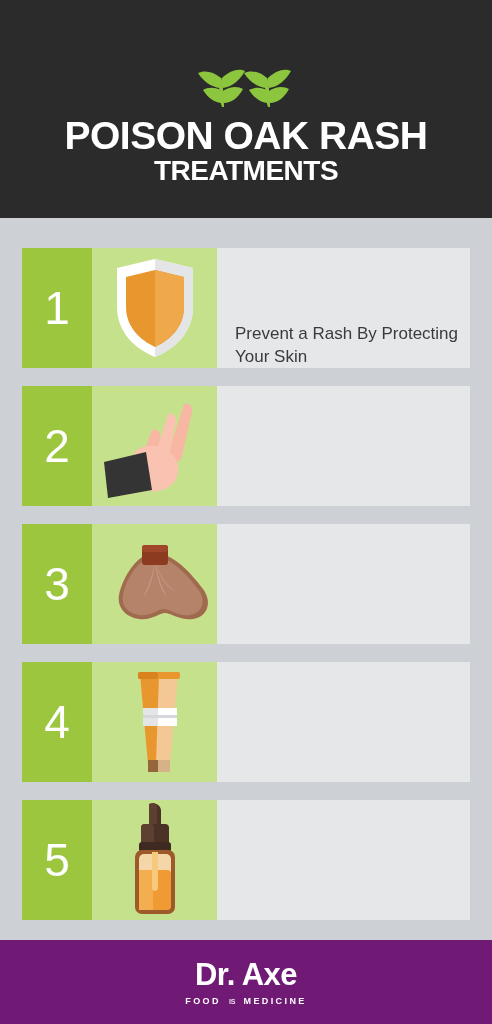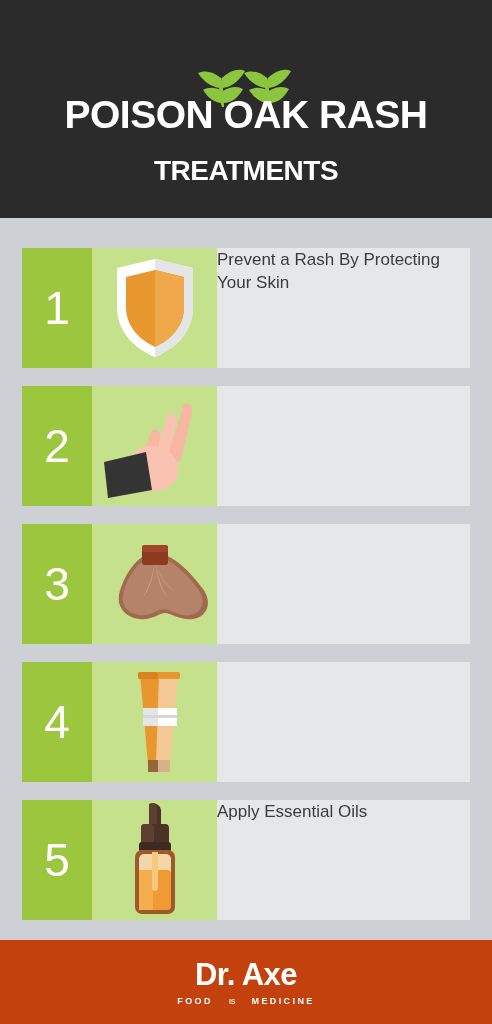--- a/index.html
+++ b/index.html
@@ -57,21 +57,21 @@
     left: 50%;
     top: 57px;
     transform: translateX(-50%);
     width: 104px;
     height: 52px;
   }
 
   .title-main {
     position: absolute;
     left: 0;
-    top: 92px;
+    top: 113px;
     width: 492px;
     text-align: center;
     color: #ffffff;
     font-family: "Liberation Sans", sans-serif;
     font-weight: bold;
     font-size: 39px;
     line-height: 46px;
     letter-spacing: -0.5px;
   }
   .title-sub {
@@ -126,39 +126,40 @@
     display: flex;
     align-items: center;
     justify-content: center;
     overflow: hidden;
   }
   .icon-cell svg { display: block; }
   .text-cell {
     flex: 1 1 auto;
     background: #e6e7e9;
     display: flex;
-    align-items: flex-start;
+    align-items: flex-end;
+    padding-left: 18px;
     padding-right: 10px;
   }
   .text-cell .label {
     color: #3b3b3d;
     font-family: "Liberation Sans", sans-serif;
     font-size: 17px;
     line-height: 23px;
     font-weight: 400;
   }
 
   
   .footer {
     position: absolute;
     left: 0;
     bottom: 0;
     width: 492px;
     height: 84px;
-    background: #c2410c;
+    background: #701a75;
     display: flex;
     flex-direction: column;
     align-items: center;
     justify-content: center;
   }
   .footer .brand {
     color: #ffffff;
     font-family: "Liberation Sans", sans-serif;
     font-weight: bold;
     font-size: 31px;
@@ -167,21 +168,21 @@
   }
   .footer .tagline {
     margin-top: 4px;
     color: #ffffff;
     font-family: "Liberation Sans", sans-serif;
     font-size: 9px;
     font-weight: bold;
     letter-spacing: 2.4px;
     display: flex;
     align-items: center;
-    gap: 16px;
+    gap: 8px;
   }
   .footer .tagline .divider {
     font-size: 7px;
     opacity: 0.85;
     letter-spacing: 0;
   }
 </style>
 </head>
 <body>
 
@@ -339,23 +340,20 @@
 
             <rect x="9" y="48" width="40" height="64" rx="7" fill="#9c5a2a"></rect>
             <rect x="13" y="52" width="32" height="56" rx="5" fill="#f5d6a8"></rect>
             <rect x="13" y="68" width="32" height="40" rx="4" fill="#ef9a32"></rect>
             <rect x="13" y="68" width="14" height="40" fill="#f4ae50"></rect>
 
             <path d="M26 50 L32 50 L32 86 C32 90 26 90 26 86 Z" fill="#f7c97e"></path>
           </svg>
         </span>
       </div>
-      <div class="text-cell">
-        <span class="label">Apply Essential Oils</span>
-      </div>
     </div>
 
   </div>
 
   <div class="footer">
     <div class="brand">Dr. Axe</div>
     <div class="tagline">
       <span>FOOD</span>
       <span class="divider">IS</span>
       <span>MEDICINE</span>

